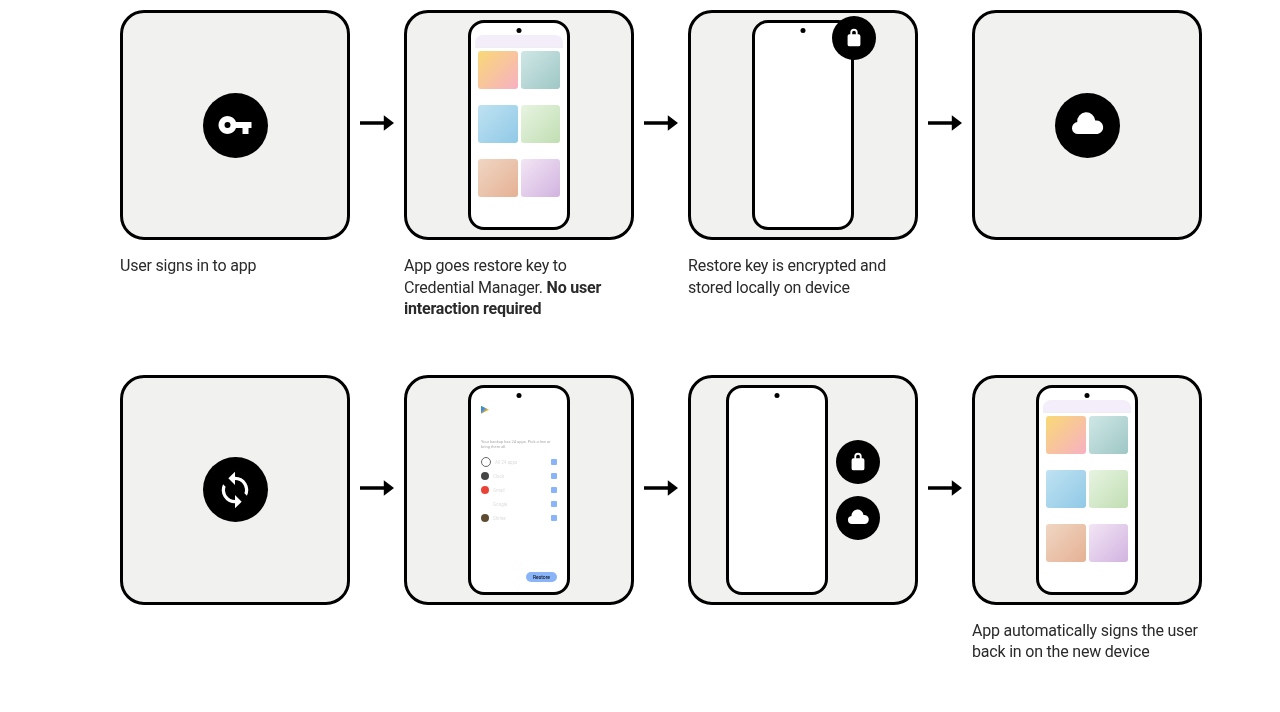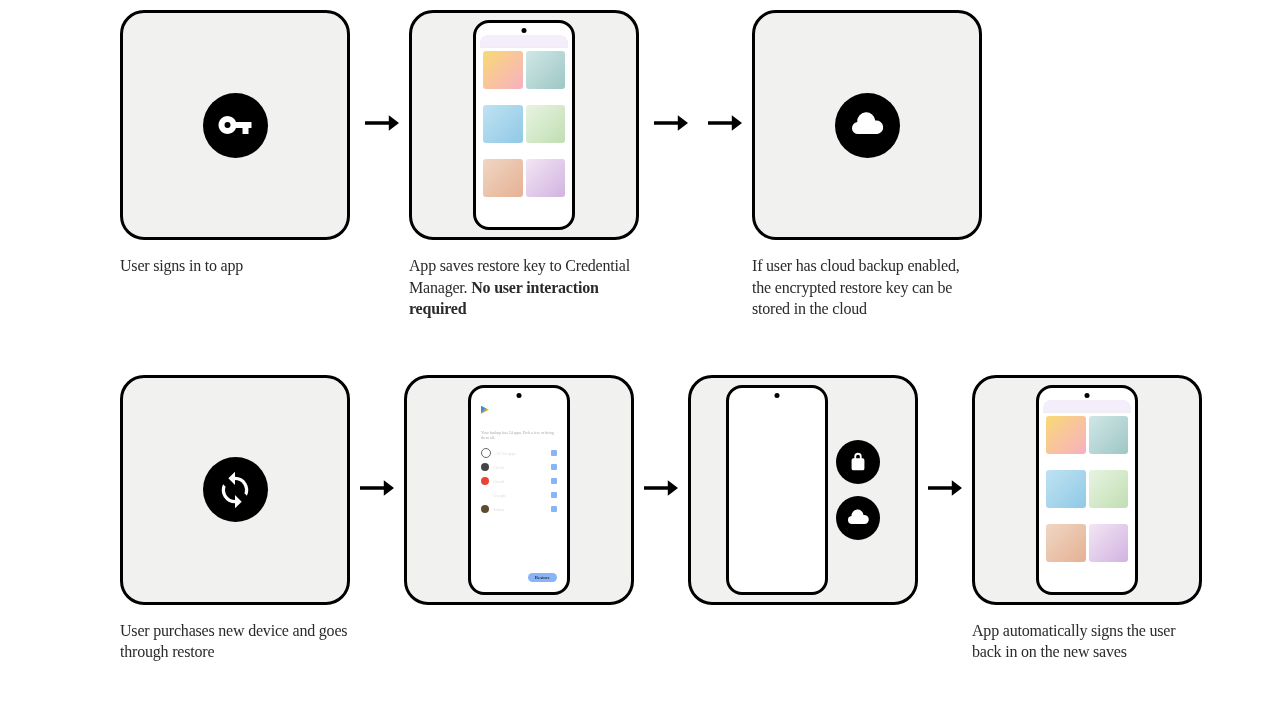--- a/index.html
+++ b/index.html
@@ -18,21 +18,20 @@
   }
   .row {
     display: flex;
     align-items: flex-start;
     margin-bottom: 55px;
   }
   .cell {
     width: 235px;
     display: flex;
     flex-direction: column;
-    font-family: Liberation Serif, serif;
   }
   .box {
     width: 230px;
     height: 230px;
     border: 3px solid #000;
     border-radius: 24px;
     background: #f1f1ef;
     box-sizing: border-box;
     display: flex;
     align-items: center;
@@ -210,60 +209,77 @@
                 </div>
                 <div class="tile">
                   <div class="tile-img c6"></div>
                   <div class="tile-txt"></div>
                 </div>
               </div>
           </div>
         </div>
       </div>
       <div class="caption">
-        <span>App saves restore key to Credential Manager. </span><strong>No user interaction required</strong>
-      </div>
-    </div>
-
-    <div class="arrow">
-      <svg viewBox="0 0 40 24">
-          <path d="M0 10h28V3l12 9-12 9v-7H0z" fill="#000"></path>
-        </svg>
-    </div>
-
+        <span>App goes restore key to Credential Manager. </span><strong>No user interaction required</strong>
+      </div>
+    </div>
+
+    <div class="arrow">
+      <svg viewBox="0 0 40 24">
+          <path d="M0 10h28V3l12 9-12 9v-7H0z" fill="#000"></path>
+        </svg>
+    </div>
+
+    <div class="cell">
+      <div class="box">
+        <div style="position:relative;">
+          <div class="phone">
+            <div class="notch"></div>
+            <div class="screen lockscreen">
+              <div class="lock-time">8:16</div>
+              <div class="lock-date">Tuesday, 6 April</div>
+            </div>
+          </div>
+          <div class="badge circle-icon small" style="top:-4px; right:-22px; position:absolute;">
+            <svg viewBox="0 0 24 24" width="22" height="22">
+                <path d="M17 8h-1V6a4 4 0 0 0-8 0v2H7a2 2 0 0 0-2 2v9a2 2 0 0 0 2 2h10a2 2 0 0 0 2-2v-9a2 2 0 0 0-2-2zm-7-2a2 2 0 1 1 4 0v2h-4V6z"></path>
+              </svg>
+          </div>
+        </div>
+      </div>
+      <div class="caption">Restore key is encrypted and stored locally on device</div>
+    </div>
 
     <div class="arrow">
       <svg viewBox="0 0 40 24">
           <path d="M0 10h28V3l12 9-12 9v-7H0z" fill="#000"></path>
         </svg>
     </div>
 
     <div class="cell">
       <div class="box">
         <div class="circle-icon">
           <svg viewBox="0 0 24 24" width="36" height="36">
               <path d="M19 18H6a4 4 0 0 1-.5-7.97A6 6 0 0 1 17.5 9.03 3.5 3.5 0 0 1 19 18z"></path>
             </svg>
         </div>
       </div>
-      <div class="caption">If user has cloud backup enabled, the encrypted restore key can be stored in the cloud</div>
     </div>
   </div>
 
   <div class="row">
 
     <div class="cell">
       <div class="box">
         <div class="circle-icon">
           <svg viewBox="0 0 24 24" width="40" height="40">
               <path d="M12 4V1L8 5l4 4V6a6 6 0 0 1 5.65 8l1.5 1.5A8 8 0 0 0 12 4zm0 14a6 6 0 0 1-5.65-8L4.85 8.5A8 8 0 0 0 12 20v3l4-4-4-4v3z"></path>
             </svg>
         </div>
       </div>
-      <div class="caption">User purchases new device and goes through restore</div>
     </div>
 
     <div class="arrow">
       <svg viewBox="0 0 40 24">
           <path d="M0 10h28V3l12 9-12 9v-7H0z" fill="#000"></path>
         </svg>
     </div>
 
     <div class="cell">
       <div class="box">
@@ -374,17 +390,17 @@
                   <div class="tile-txt"></div>
                 </div>
                 <div class="tile">
                   <div class="tile-img c6"></div>
                   <div class="tile-txt"></div>
                 </div>
               </div>
           </div>
         </div>
       </div>
-      <div class="caption">App automatically signs the user back in on the new saves</div>
+      <div class="caption">App automatically signs the user back in on the new device</div>
     </div>
   </div>
 
 </div>
 
 </body></html>

